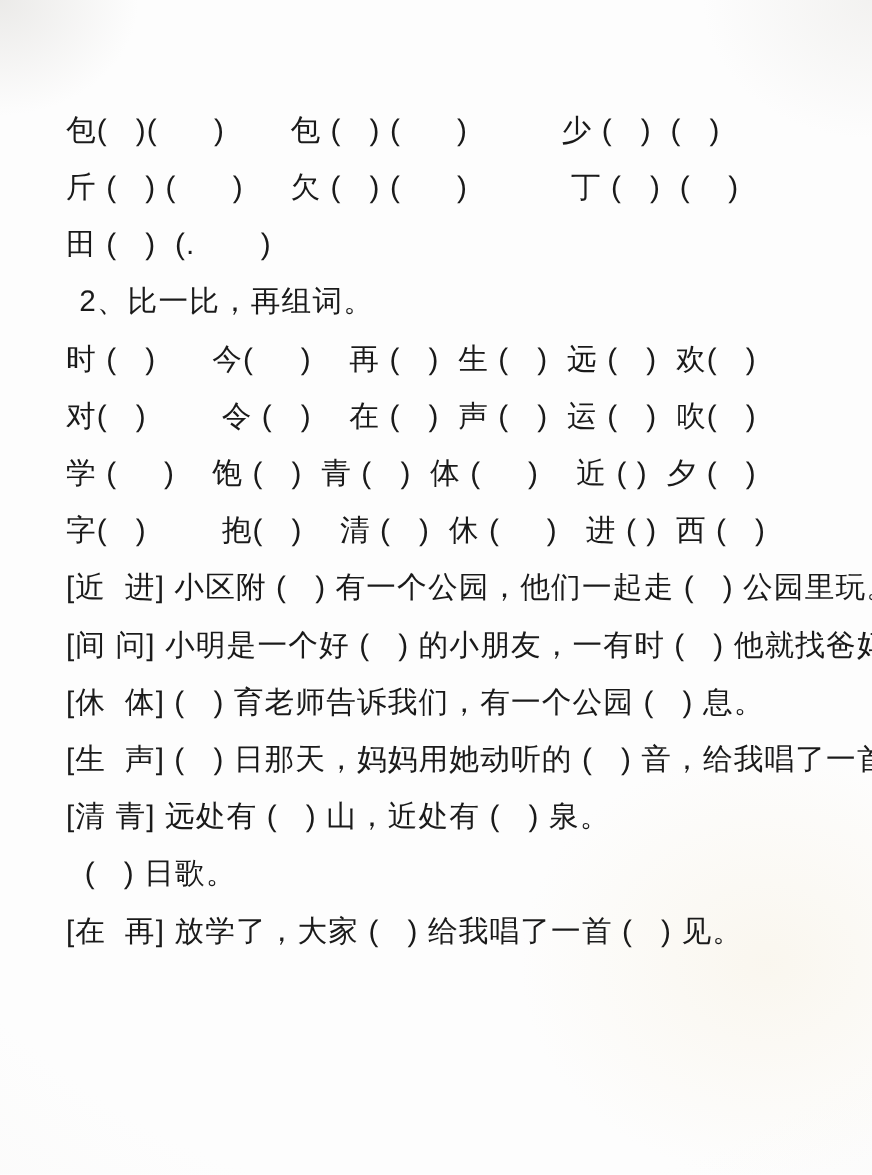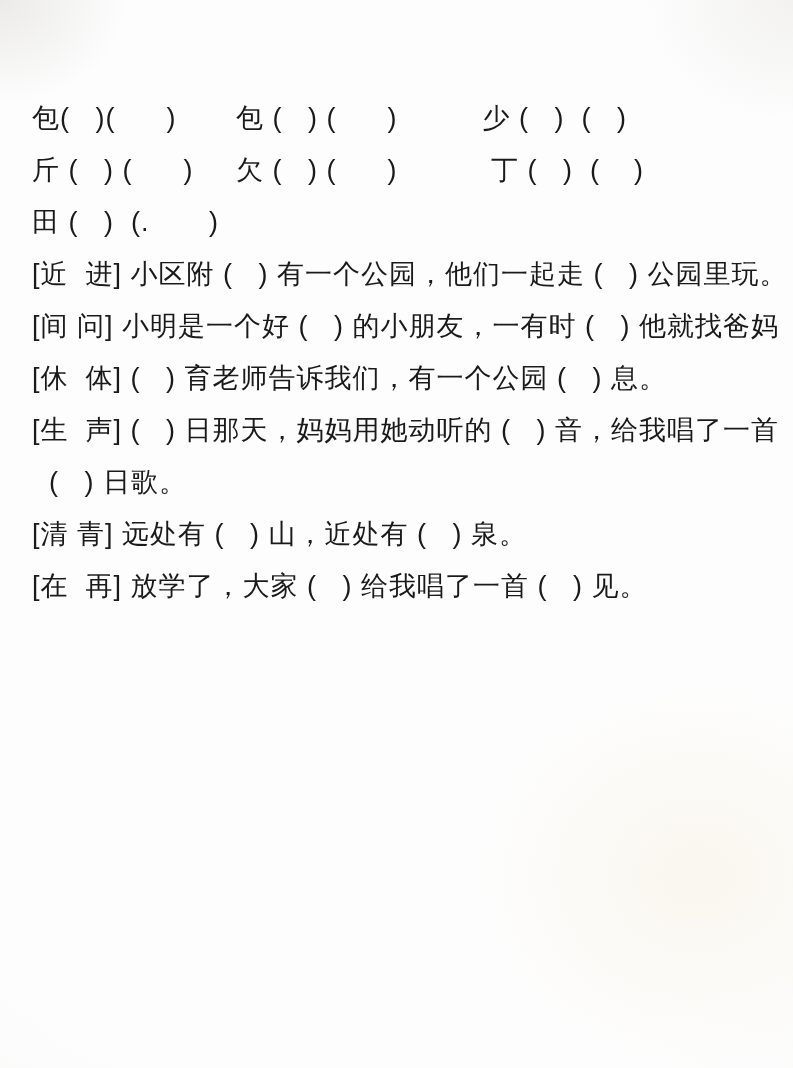--- a/index.html
+++ b/index.html
@@ -10,21 +10,21 @@
     width: 793px;
     height: 1068px;
     overflow: hidden;
     font-family: "Liberation Sans", sans-serif;
   }
   .page {
     position: relative;
     width: 793px;
     height: 1068px;
     box-sizing: border-box;
-    padding: 92px 20px 0 32px;
+    padding: 92px 20px 0 60px;
     background:
       radial-gradient(180px 150px at 0% 0%, rgba(232,231,229,0.85), rgba(232,231,229,0) 70%),
       radial-gradient(220px 180px at 100% 0%, rgba(238,237,235,0.7), rgba(238,237,235,0) 70%),
       radial-gradient(300px 260px at 88% 82%, rgba(248,243,231,0.65), rgba(248,243,231,0) 75%),
       radial-gradient(140% 110% at 52% 42%, #fdfdfd 55%, #f5f4f2 100%);
     color: #1a1a1a;
     font-size: 27px;
     font-weight: 500;
     letter-spacing: 1px;
   }
@@ -41,22 +41,29 @@
 <body>
 
 <main class="page" style="color: rgb(26, 26, 26);">
   <div id="worksheet-content">
       <section>
         <div class="line">包(   )(      )       包 (   ) (      )          少 (   )  (   )</div>
         <div class="line">斤 (   ) (      )     欠 (   ) (      )           丁 (   )  (    )</div>
         <div class="line">田 (   )  (.       )</div>
       </section>
       <section>
+        <div class="line heading">2、比一比，再组词。</div>
+        <div class="line">时 (   )      今(     )    再 (   )  生 (   )  远 (   )  欢(   )</div>
+        <div class="line">对(   )        令 (   )    在 (   )  声 (   )  运 (   )  吹(   )</div>
+        <div class="line">学 (     )    饱 (   )  青 (   )  体 (     )    近 ( )  夕 (   )</div>
+        <div class="line">字(   )        抱(   )    清 (   )  休 (     )   进 ( )  西 (   )</div>
+      </section>
+      <section>
         <div class="line">[近  进] 小区附 (   ) 有一个公园，他们一起走 (   ) 公园里玩。</div>
         <div class="line">[间 问] 小明是一个好 (   ) 的小朋友，一有时 (   ) 他就找爸妈</div>
         <div class="line">[休  体] (   ) 育老师告诉我们，有一个公园 (   ) 息。</div>
         <div class="line">[生  声] (   ) 日那天，妈妈用她动听的 (   ) 音，给我唱了一首</div>
+        <div class="line">[清 青] 远处有 (   ) 山，近处有 (   ) 泉。</div>
         <div class="line">  (   ) 日歌。</div>
-        <div class="line">[清 青] 远处有 (   ) 山，近处有 (   ) 泉。</div>
         <div class="line">[在  再] 放学了，大家 (   ) 给我唱了一首 (   ) 见。</div>
       </section>
     </div>
 </main>
 
 </body></html>

